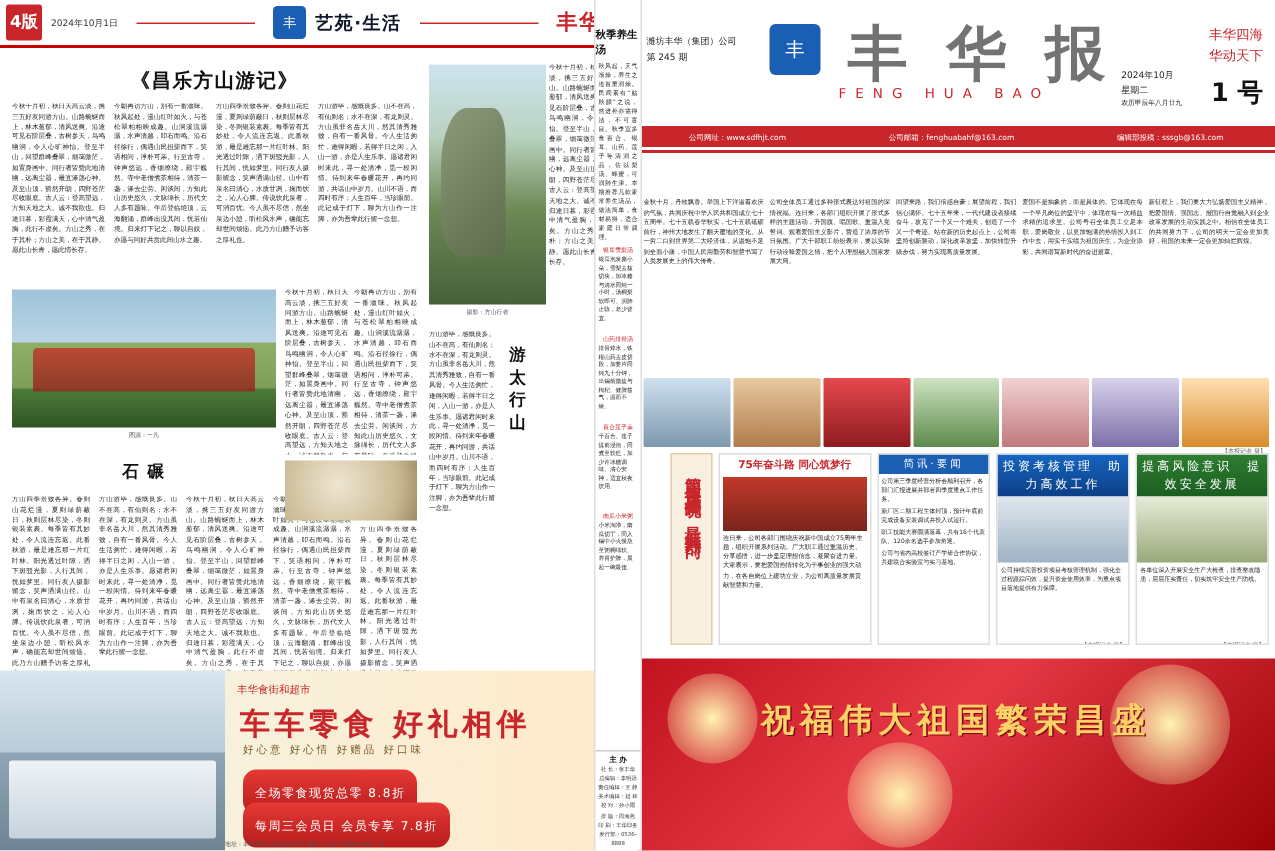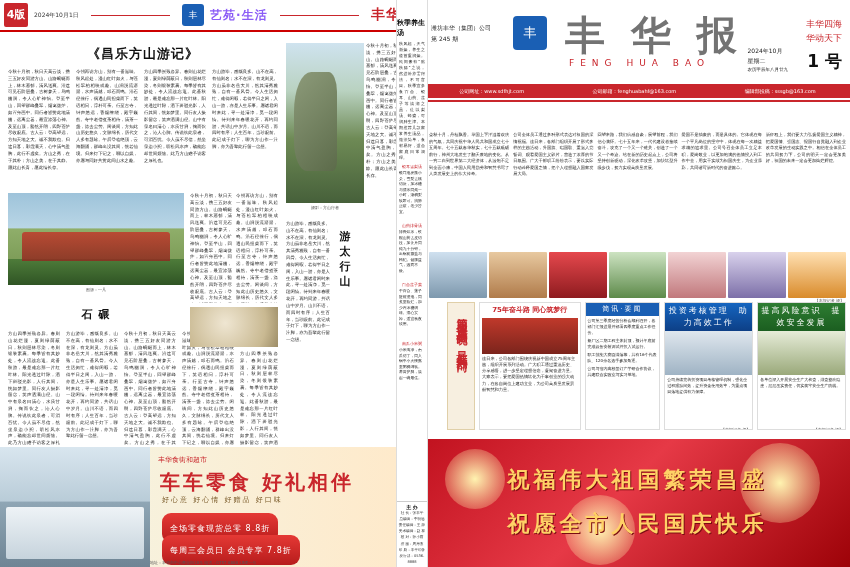--- a/index.html
+++ b/index.html
@@ -10,21 +10,21 @@
     overflow:hidden;
     position:relative;
   }
   .page{position:absolute;inset:0;display:flex;}
   
   .left{width:424px;height:567px;position:relative;background:#fff;border-right:1px solid #d8d8d8;}
   .left-masthead{height:30px;display:flex;align-items:center;border-bottom:2px solid #c00;padding:0 4px;gap:6px;}
   .pagebadge{width:24px;height:24px;background:#c9262c;color:#fff;font-size:11px;display:flex;align-items:center;justify-content:center;border-radius:2px;font-weight:bold;line-height:1.05;text-align:center;}
   .lm-date{font-size:6px;color:#333;}
   .lm-logo{width:22px;height:22px;background:#1a5fb4;border-radius:3px;color:#fff;font-size:9px;display:flex;align-items:center;justify-content:center;}
-  .lm-sec{font-size:12px;color:#8b5cf6;letter-spacing:1px;font-weight:bold;}
+  .lm-sec{font-size:12px;color:#0f172a;letter-spacing:1px;font-weight:bold;}
   .lm-paper{margin-left:auto;font-size:14px;color:#c9262c;font-weight:bold;letter-spacing:1px;padding-right:4px;}
   .lm-rule{flex:1;height:1px;background:#c9262c;margin:0 6px;}
 
   .left-body{position:absolute;top:31px;left:0;right:0;bottom:0;}
   .col{position:absolute;top:0;font-size:4.4px;line-height:1.55;color:#222;text-align:justify;}
   .headline-v{writing-mode:vertical-rl;text-orientation:upright;}
   .title-main{font-size:13px;color:#111;text-align:center;letter-spacing:1px;font-weight:bold;}
   .title-sub{font-size:11px;color:#111;letter-spacing:1px;font-weight:bold;}
   .imgbox{background:#cfd8c8;position:relative;overflow:hidden;}
   .cap{font-size:4px;color:#555;text-align:center;}
@@ -51,21 +51,21 @@
   .ad-sub{position:absolute;left:162px;top:48px;font-size:7px;color:#7a5b2a;letter-spacing:2px;}
   .ad-pill{position:absolute;height:30px;border-radius:9px;background:linear-gradient(#e53935,#b71c1c);color:#fff;font-size:8px;display:flex;align-items:center;padding:0 8px;letter-spacing:1px;}
   .ad-foot{position:absolute;left:150px;bottom:2px;font-size:4px;color:#555;}
 
   
   .right{width:425px;height:567px;position:relative;background:#fff;}
   .r-top{position:relative;height:100px;border-bottom:2px solid #c9262c;}
   .r-logo{position:absolute;left:88px;top:16px;width:34px;height:34px;background:#1a5fb4;border-radius:4px;color:#fff;font-size:13px;display:flex;align-items:center;justify-content:center;}
   .r-meta{position:absolute;left:6px;top:22px;font-size:6px;color:#222;line-height:1.9;}
   .r-name{position:absolute;left:140px;top:8px;font-size:40px;color:#737373;font-weight:bold;letter-spacing:6px;font-family:"DejaVu Serif","Liberation Serif",serif;}
-  .r-pinyin{position:absolute;left:144px;top:58px;font-size:9px;color:#c9262c;letter-spacing:6px;}
+  .r-pinyin{position:absolute;left:134px;top:58px;font-size:9px;color:#c9262c;letter-spacing:6px;}
   .r-slogan{position:absolute;right:8px;top:18px;font-size:9px;color:#c9262c;line-height:1.5;text-align:center;}
   .r-date{position:absolute;right:62px;top:46px;font-size:6px;color:#222;line-height:1.7;text-align:left;}
   .r-issue{position:absolute;right:8px;top:50px;font-size:17px;color:#111;font-weight:bold;}
   .r-bar{position:absolute;left:0;right:0;top:84px;height:14px;background:#c9262c;color:#fff;font-size:5px;display:flex;align-items:center;justify-content:space-around;}
   .r-head{position:absolute;left:0;right:0;top:104px;text-align:center;font-size:21px;color:#c9262c;font-weight:bold;letter-spacing:3px;}
   .r-cols{position:absolute;left:0;right:0;top:132px;height:150px;display:flex;gap:4px;padding:0 4px;}
   .r-col{flex:1;font-size:4.2px;line-height:1.55;color:#222;text-align:justify;}
   .photostrip{position:absolute;left:4px;right:4px;top:252px;height:46px;display:flex;gap:2px;}
   .ps{flex:1;border-radius:1px;}
   .r-mid{position:absolute;left:4px;right:4px;top:302px;height:128px;display:flex;gap:4px;padding-left:18px;}
@@ -251,16 +251,15 @@
         <div style="padding:2px;font-size:4px;line-height:1.5;height:48px;overflow:hidden;">各单位深入开展安全生产大检查，排查整改隐患，层层压实责任，切实筑牢安全生产防线。</div>
         <div class="cap" style="text-align:right;padding-right:2px;">【本报记者 摄】</div>
       </div>
     </div>
 
     <div class="r-bottom">
       <div class="firework" style="left:20px;top:10px;width:60px;height:60px;"></div>
       <div class="firework" style="right:30px;top:4px;width:80px;height:80px;"></div>
       <div class="firework" style="left:140px;bottom:2px;width:70px;height:70px;"></div>
       <div class="bless">祝福伟大祖国繁荣昌盛</div>
-      <div class="bless bless2">祝愿全市人民国庆快乐</div>
     </div>
   </div>
 </div>
 
 </body></html>

